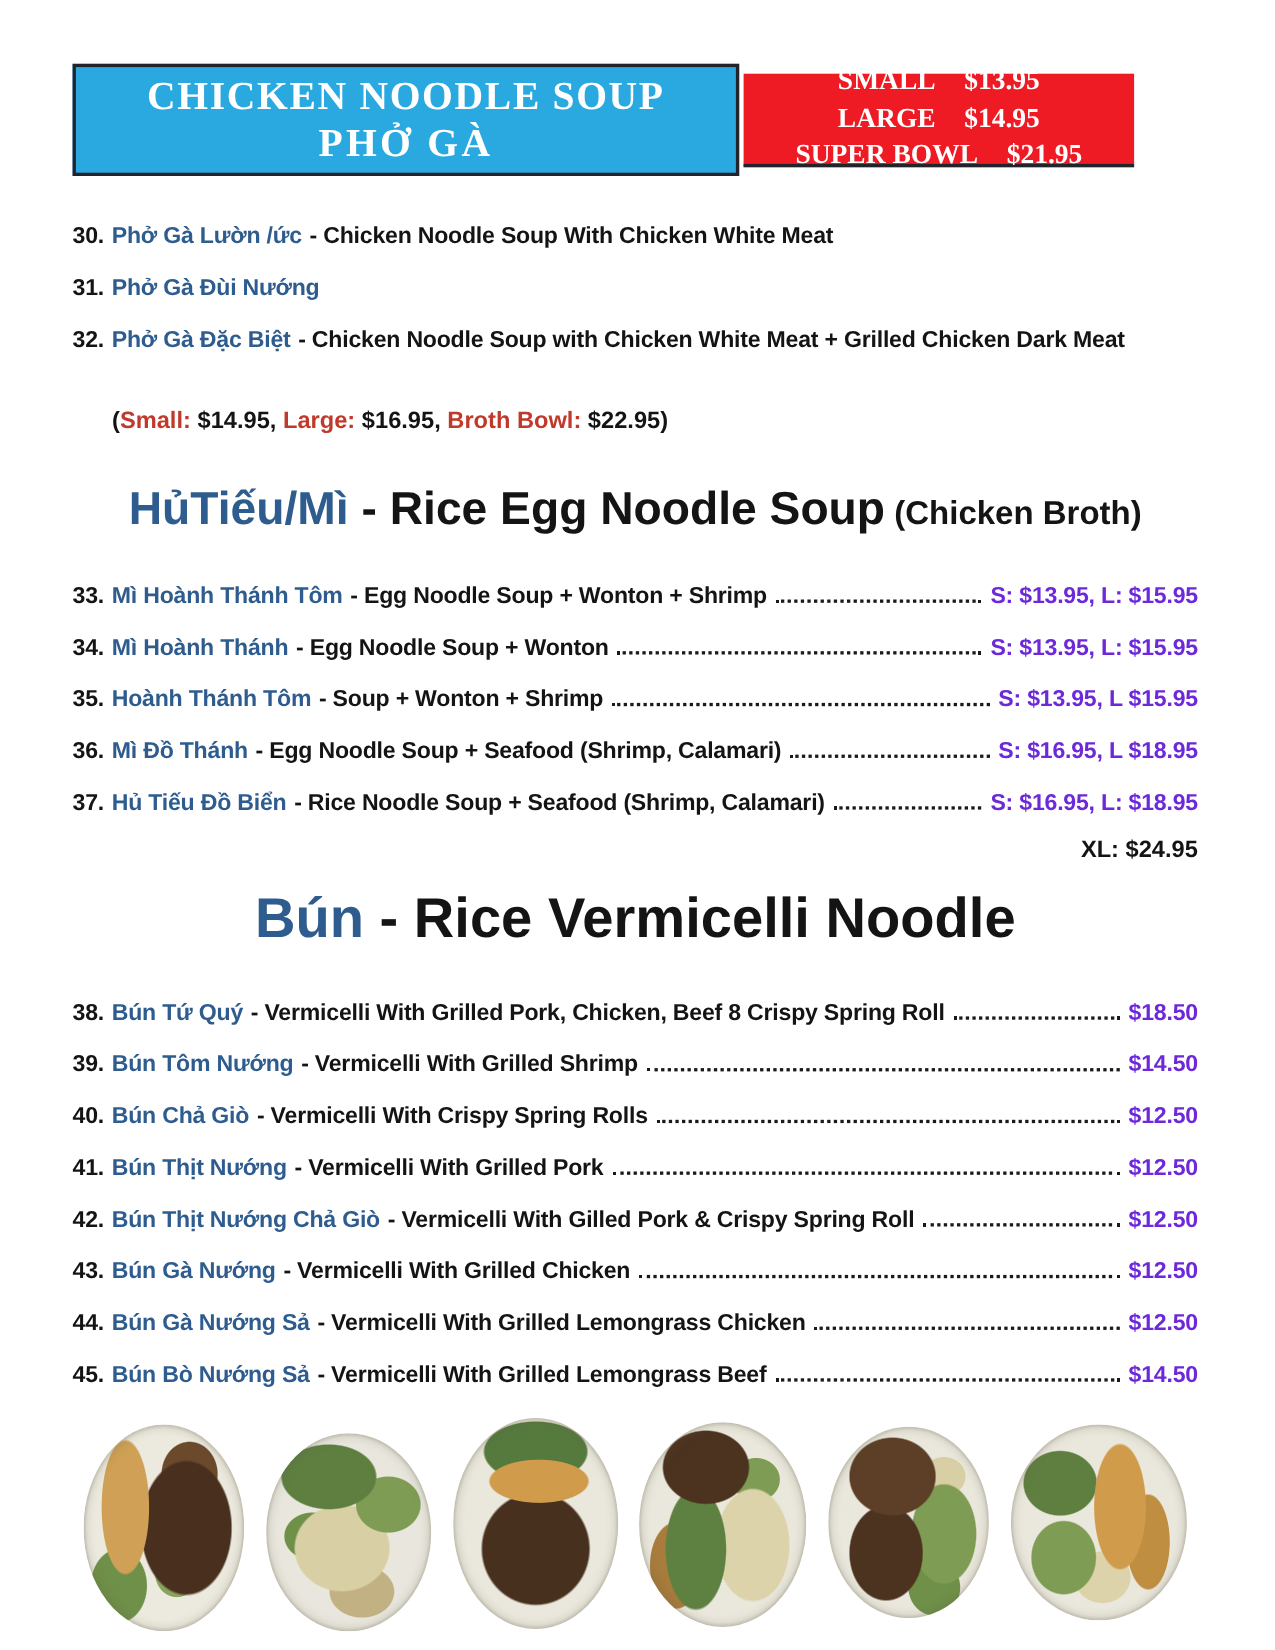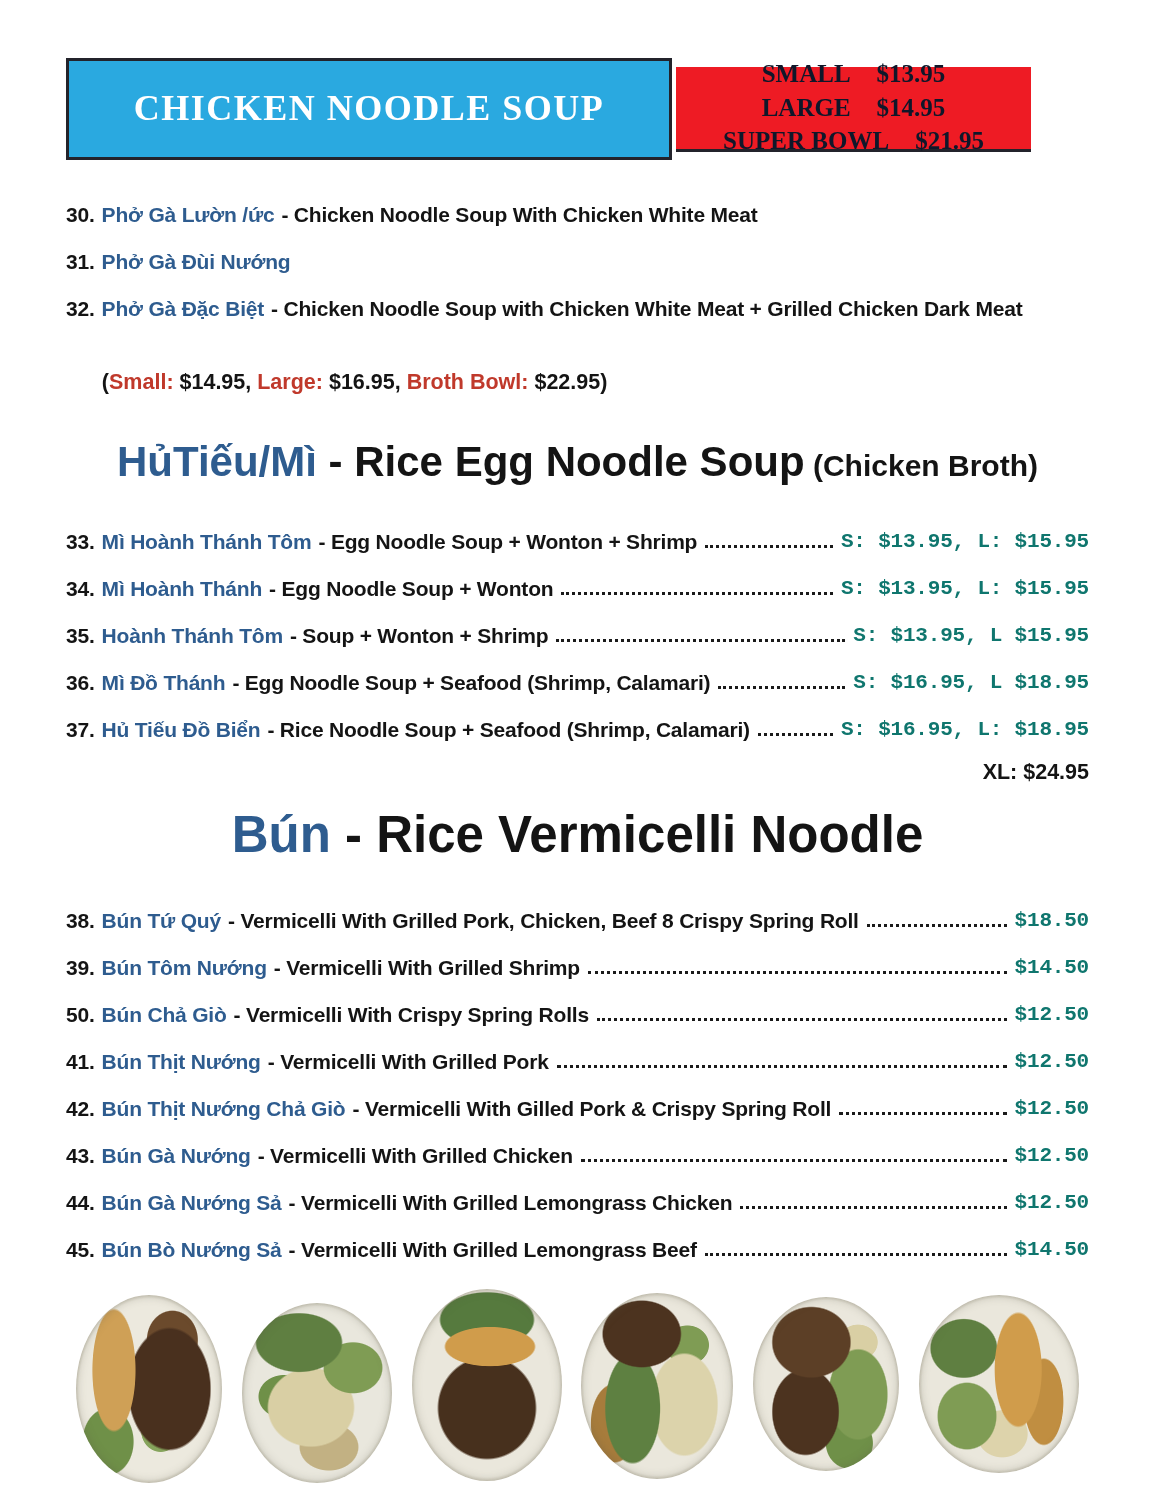--- a/index.html
+++ b/index.html
@@ -24,21 +24,21 @@
     font-weight: bold;
   }
   .banner-blue .l1 { font-size: 36px; letter-spacing: 1.5px; line-height: 1.2; }
   .banner-blue .l2 { font-size: 36px; letter-spacing: 3px; line-height: 1.2; }
   .banner-red {
     width: 355px; height: 85px;
     margin-left: 4px;
     background: #ee1b24;
     border-bottom: 3px solid #23232b;
     display: flex; flex-direction: column; justify-content: center;
-    color: #0f172a;
+    color: #ffffff;
     font-family: "Liberation Serif", "DejaVu Serif", serif;
     font-weight: bold; font-size: 25px;
   }
   .size-row { display: flex; justify-content: center; gap: 26px; line-height: 1.35; }
 
   
   .items-block { margin-top: 44px; }
   .menu-item {
     display: flex; align-items: flex-start;
     font-weight: bold; font-size: 21px; letter-spacing: -0.2px;
@@ -46,21 +46,21 @@
     margin-bottom: 25px;
   }
   .num { color: #141414; margin-right: 7px; }
   .vi  { color: #2e5c8f; }
   .desc { color: #141414; margin-left: 7px; }
   .dots {
     flex: 1 1 12px; min-width: 10px;
     border-bottom: 3.4px dotted #1a1a1a;
     margin: 0 8px; align-self: flex-end; margin-bottom: 5px;
   }
-  .price { color: #0f766e; font-family: Liberation Mono, monospace; }
+  .price { color: #6d28d9; }
 
   .note { font-weight: bold; font-size: 21.5px; margin-bottom: 6px; white-space: pre; }
   .note .red { color: #c0392b; }
 
   
   .heading { text-align: center; font-weight: bold; color: #141414; }
   .heading .vi-part { color: #2e5c8f; }
   .h-hutieu { margin-top: 16px; font-size: 42px; line-height: 1.25; }
   .h-hutieu .sub { font-size: 30px; }
   .h-bun { margin-top: 18px; margin-bottom: 44px; font-size: 51px; line-height: 1.25; }
@@ -120,20 +120,21 @@
       radial-gradient(closest-side, #eae7dc 96%, #d6d2c4 100%); }
 </style>
 </head>
 <body>
 
 <div class="page">
 
   <div class="banner">
     <div class="banner-blue">
       <div class="l1">CHICKEN NOODLE SOUP</div>
+      <div class="l2">PHỞ GÀ</div>
     </div>
     <div class="banner-red">
       <div class="size-row">
         <span>SMALL</span>
         <span>$13.95</span>
       </div>
       <div class="size-row">
         <span>LARGE</span>
         <span>$14.95</span>
       </div>
@@ -220,21 +221,21 @@
       <span class="price">$18.50</span>
     </div>
     <div class="menu-item">
       <span class="num">39.</span>
       <span class="vi">Bún Tôm Nướng</span>
       <span class="desc">- Vermicelli With Grilled Shrimp</span>
       <span class="dots"></span>
       <span class="price">$14.50</span>
     </div>
     <div class="menu-item">
-      <span class="num">50.</span>
+      <span class="num">40.</span>
       <span class="vi">Bún Chả Giò</span>
       <span class="desc">- Vermicelli With Crispy Spring Rolls</span>
       <span class="dots"></span>
       <span class="price">$12.50</span>
     </div>
     <div class="menu-item">
       <span class="num">41.</span>
       <span class="vi">Bún Thịt Nướng</span>
       <span class="desc">- Vermicelli With Grilled Pork</span>
       <span class="dots"></span>

